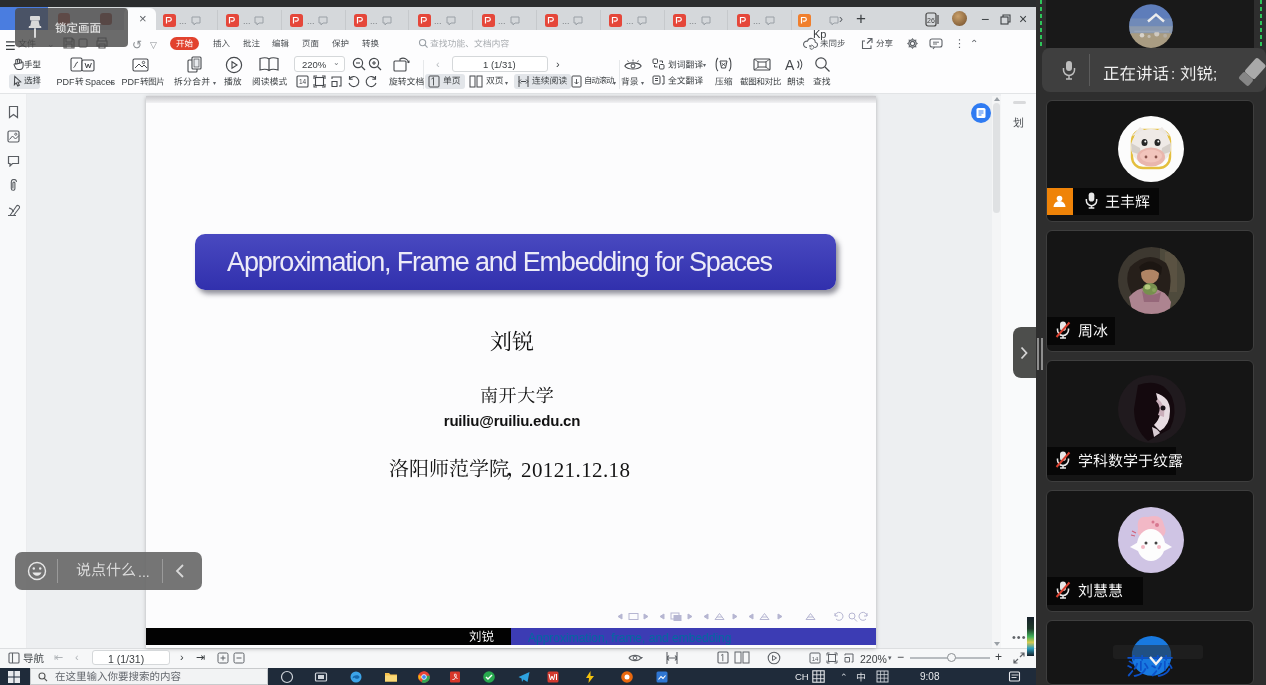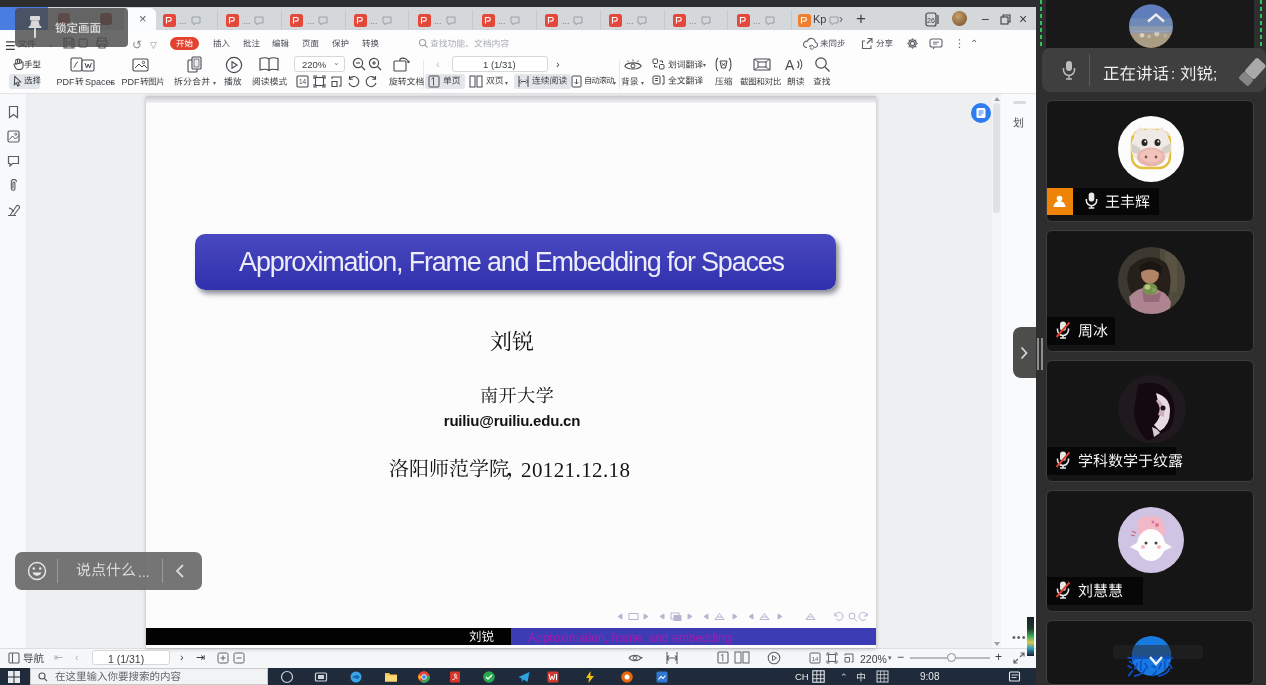--- a/index.html
+++ b/index.html
@@ -231,21 +231,21 @@
     <path d="M3.5 9.5 L3.5 3.5 L6.5 3.5 A1.8 1.8 0 0 1 6.5 7.1 L4.8 7.1" stroke="#fff" stroke-width="1.2" fill="none"></path>
   </svg>
 <div class="ab" style="left:753px;top:16px;color:#7a7e82;font-size:9px">...</div>
 <svg class="ab" style="left:765px;top:16px" width="10" height="10" viewBox="0 0 10 10">
     <path d="M1 1 h8 v6 h-4 l-2 2 v-2 h-2 z" fill="none" stroke="#9aa0a6" stroke-width="1"></path>
   </svg>
 <svg class="ab" style="left:798px;top:14px" width="13" height="13" viewBox="0 0 13 13">
     <rect x="0" y="0" width="13" height="13" rx="2.5" fill="#f07f2d"></rect>
     <path d="M3.5 9.5 L3.5 3.5 L6.5 3.5 A1.8 1.8 0 0 1 6.5 7.1 L4.8 7.1" stroke="#fff" stroke-width="1.2" fill="none"></path>
   </svg>
-<div class="ab" style="left:813px;top:13px;color:#3c4043;font-size:11px">Kp</div>
+<div class="ab" style="left:813px;top:28px;color:#3c4043;font-size:11px">Kp</div>
 <svg class="ab" style="left:829px;top:16px" width="10" height="10" viewBox="0 0 10 10">
     <path d="M1 1 h8 v6 h-4 l-2 2 v-2 h-2 z" fill="none" stroke="#9aa0a6" stroke-width="1"></path>
   </svg>
 <div class="ab" style="left:839px;top:12px;color:#5f6368;font-size:12px">›</div>
 <div class="ab" style="left:856px;top:9px;color:#3c4043;font-size:17px;font-weight:400">+</div>
 <svg class="ab" style="left:925px;top:12px" width="15" height="15" viewBox="0 0 15 15">
     <rect x="1" y="1" width="10" height="13" rx="2" fill="none" stroke="#444" stroke-width="1.2"></rect>
     <path d="M13 3 v9" stroke="#444" stroke-width="1.2"></path>
     <text x="6" y="10.5" font-size="7" fill="#444" text-anchor="middle" font-family="Liberation Sans">26</text>
   </svg>
@@ -644,21 +644,21 @@
 <svg class="ab" style="left:7px;top:179px" width="13" height="14" viewBox="0 0 13 14">
     <path d="M9.5 3 a2.6 2.6 0 0 0 -5.2 0 v6.5 a1.8 1.8 0 0 0 3.6 0 V4 a1 1 0 0 0 -2 0 v5.5" fill="none" stroke="#5a5e63" stroke-width="1.1"></path>
   </svg>
 <svg class="ab" style="left:6px;top:203px" width="15" height="14" viewBox="0 0 15 14">
     <path d="M2 12.5 h8 M4 12.5 L10.5 3 a1.8 1.8 0 0 1 3 1.8 L7.5 12.5" fill="none" stroke="#5a5e63" stroke-width="1.1"></path>
     <path d="M3 5 c2.5 .5 4 2 4.5 4" fill="none" stroke="#5a5e63" stroke-width="1.1"></path>
   </svg>
 <div class="ab" style="left:146px;top:96px;width:730px;height:552px;background:#fcfcfd;box-shadow:0 1px 4px rgba(0,0,0,0.25)"></div>
 <div class="ab" style="left:146px;top:96px;width:730px;height:7px;background:linear-gradient(#c9c9cc,#f2f2f4)"></div>
 <div class="ab" style="left:195px;top:234px;width:641px;height:56px;border-radius:10px;background:linear-gradient(#4949c0,#3130ad);box-shadow:3px 4px 5px rgba(40,40,60,0.5)"></div>
-<div class="ab" style="left:207px;top:234px;width:641px;height:56px;display:flex;align-items:center;justify-content:center;color:#ecebf8;font-size:27px;letter-spacing:-1.2px;padding-right:32px" id="titletext">Approximation, Frame and Embedding for Spaces</div>
+<div class="ab" style="left:195px;top:234px;width:641px;height:56px;display:flex;align-items:center;justify-content:center;color:#ecebf8;font-size:27px;letter-spacing:-1.2px;padding-right:32px" id="titletext">Approximation, Frame and Embedding for Spaces</div>
 <svg style="position:absolute;left:489.5px;top:330.0px;overflow:visible" width="46" height="28">
     <g fill="#141414">
       <use href="#b11" transform="translate(0.0,19.4) scale(0.0220)"></use>
       <use href="#b10" transform="translate(22.0,19.4) scale(0.0220)"></use>
     </g>
   </svg>
 <svg style="position:absolute;left:480.0px;top:385.5px;overflow:visible" width="76" height="22">
     <g fill="#141414">
       <use href="#b5" transform="translate(0.0,15.8) scale(0.0180)"></use>
       <use href="#b8" transform="translate(18.6,15.8) scale(0.0180)"></use>
@@ -706,21 +706,21 @@
     </g>
   </svg>
 <div class="ab" style="left:146px;top:628px;width:365px;height:17px;background:#020202"></div>
 <div class="ab" style="left:511px;top:628px;width:365px;height:17px;background:#3c3cb4"></div>
 <svg style="position:absolute;left:469.0px;top:630.0px;overflow:visible" width="27" height="16">
     <g fill="#ffffff">
       <use href="#a55" transform="translate(0.0,11.0) scale(0.0125)"></use>
       <use href="#a34" transform="translate(12.5,11.0) scale(0.0125)"></use>
     </g>
   </svg>
-<div class="ab" style="left:528px;top:631px;color:#a21caf;font-size:12px">Approximation, frame, and embedding</div>
+<div class="ab" style="left:528px;top:631px;color:#0369a1;font-size:12px">Approximation, frame, and embedding</div>
 <div class="ab" style="left:992px;top:96px;width:9px;height:552px;background:#f4f5f6"></div>
 <div class="ab" style="left:993px;top:103px;width:7px;height:110px;background:#dfe1e3;border-radius:4px"></div>
 <div class="ab" style="left:994px;top:97px;width:0;height:0;border-left:3.5px solid transparent;border-right:3.5px solid transparent;border-bottom:4px solid #9aa0a6"></div>
 <div class="ab" style="left:994px;top:642px;width:0;height:0;border-left:3.5px solid transparent;border-right:3.5px solid transparent;border-top:4px solid #9aa0a6"></div>
 <div class="ab" style="left:971px;top:103px;width:20px;height:20px;border-radius:50%;background:#2f7bf2"></div>
 <svg class="ab" style="left:975px;top:107px" width="12" height="12" viewBox="0 0 12 12">
     <rect x="1.5" y="1" width="9" height="10" rx="1.5" fill="#fff"></rect>
     <path d="M3.5 4 h5 M3.5 6 h5 M3.5 8 h3" stroke="#2f7bf2" stroke-width="1"></path>
   </svg>
 <div class="ab" style="left:1013px;top:101px;width:13px;height:3px;border-radius:2px;background:#d9dadc"></div>

